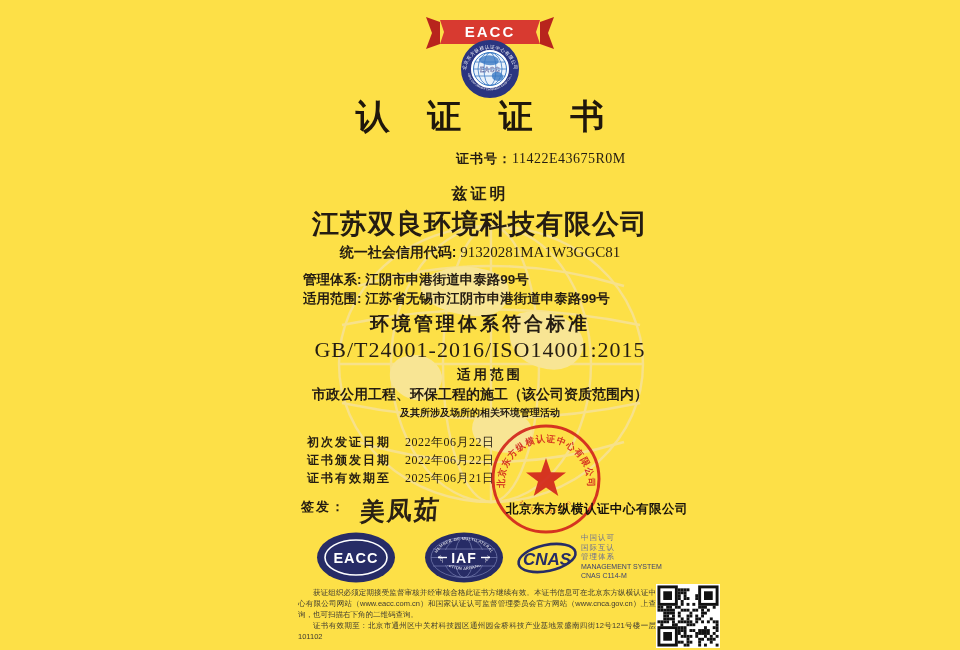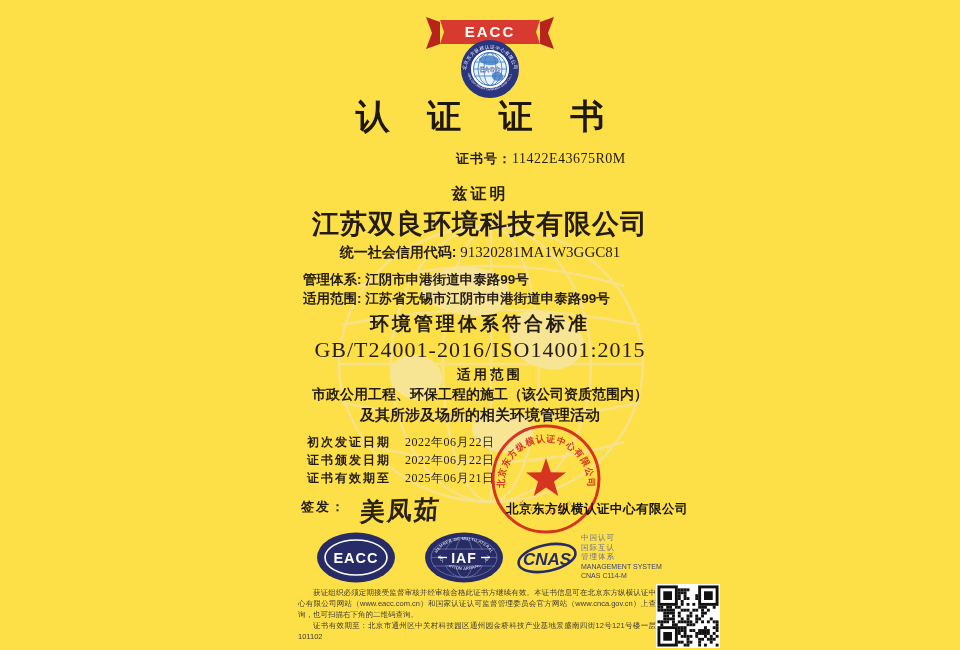--- a/index.html
+++ b/index.html
@@ -34,21 +34,21 @@
   .credit  { top:244px; font-size:14px; }
   .credit .lbl { font-weight:bold; }
   .credit .val { font-family:"Liberation Serif", serif; font-size:15px; }
 
   .addr { left:303px; top:270px; font-size:13.5px; font-weight:bold; line-height:19px; }
 
   .sysline { top:311px; font-size:19px; font-weight:bold; letter-spacing:3px; }
   .standard { top:337px; font-size:22px; font-family:"Liberation Serif", serif; letter-spacing:1px; font-weight:500; }
   .scopetitle { top:366px; font-size:13.5px; font-weight:bold; letter-spacing:3px;padding-left:20px; }
   .scope1 { top:386px; font-size:14px; font-weight:bold; }
-  .scope2 { top:406px; font-size:15px; font-weight:bold; }
+  .scope2 { top:406px; font-size:10px; font-weight:bold; }
 
   
   .dates { left:301px; top:433px; font-family:"Liberation Serif", serif; font-size:12px; }
   .dates .row { display:flex; line-height:18px; }
   .dates .dl { width:96px; font-weight:bold; letter-spacing:2px;text-align:center; }
   .dates .dv { margin-left:8px; letter-spacing:.5px; }
 
   
   .signrow { left:301px; top:494px; font-size:13px; }
   .signrow .lbl { font-family:"Liberation Serif", serif; font-weight:bold; letter-spacing:2px; vertical-align:8px; }

